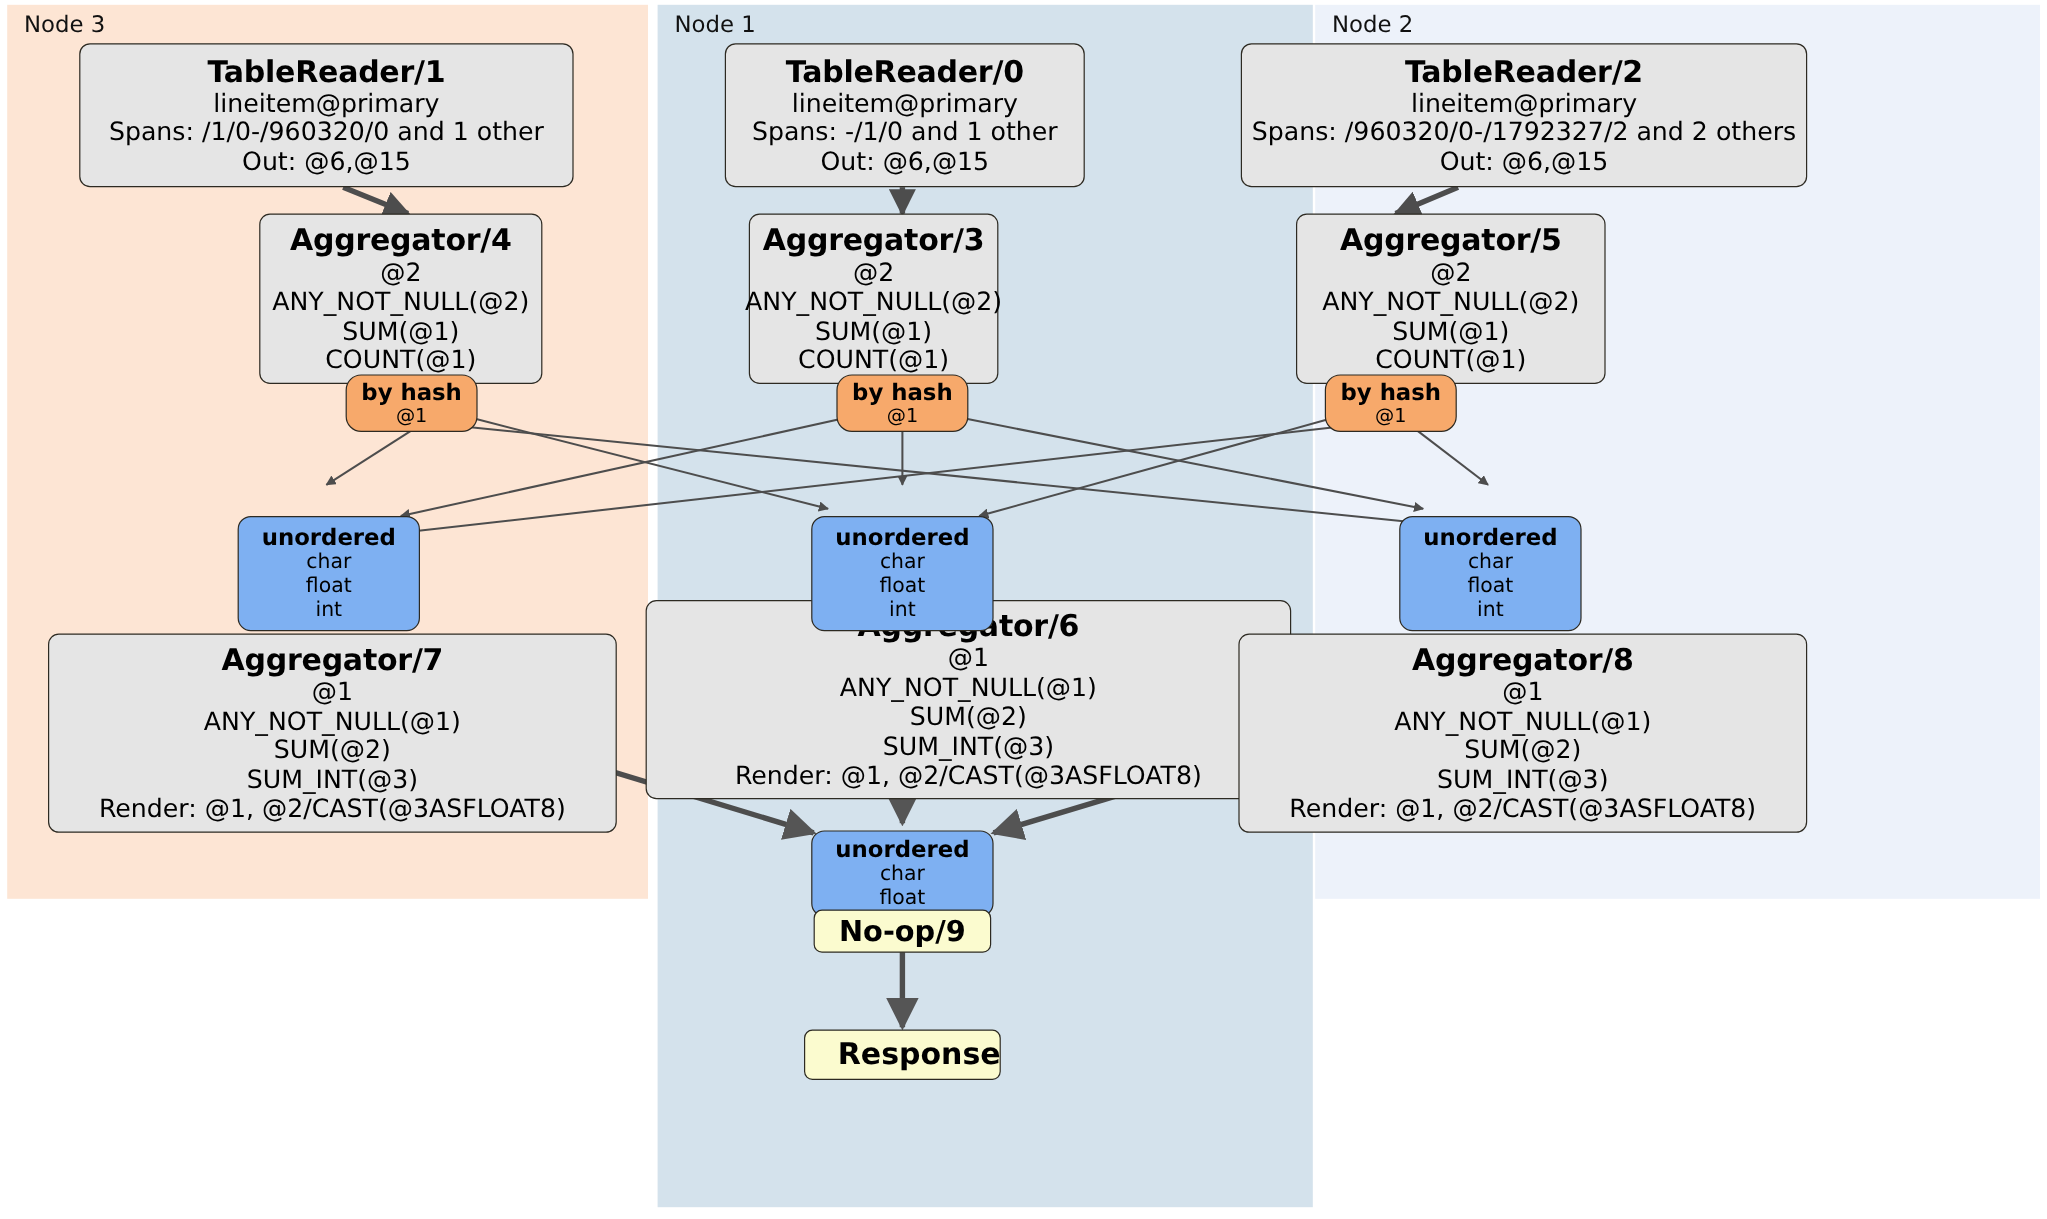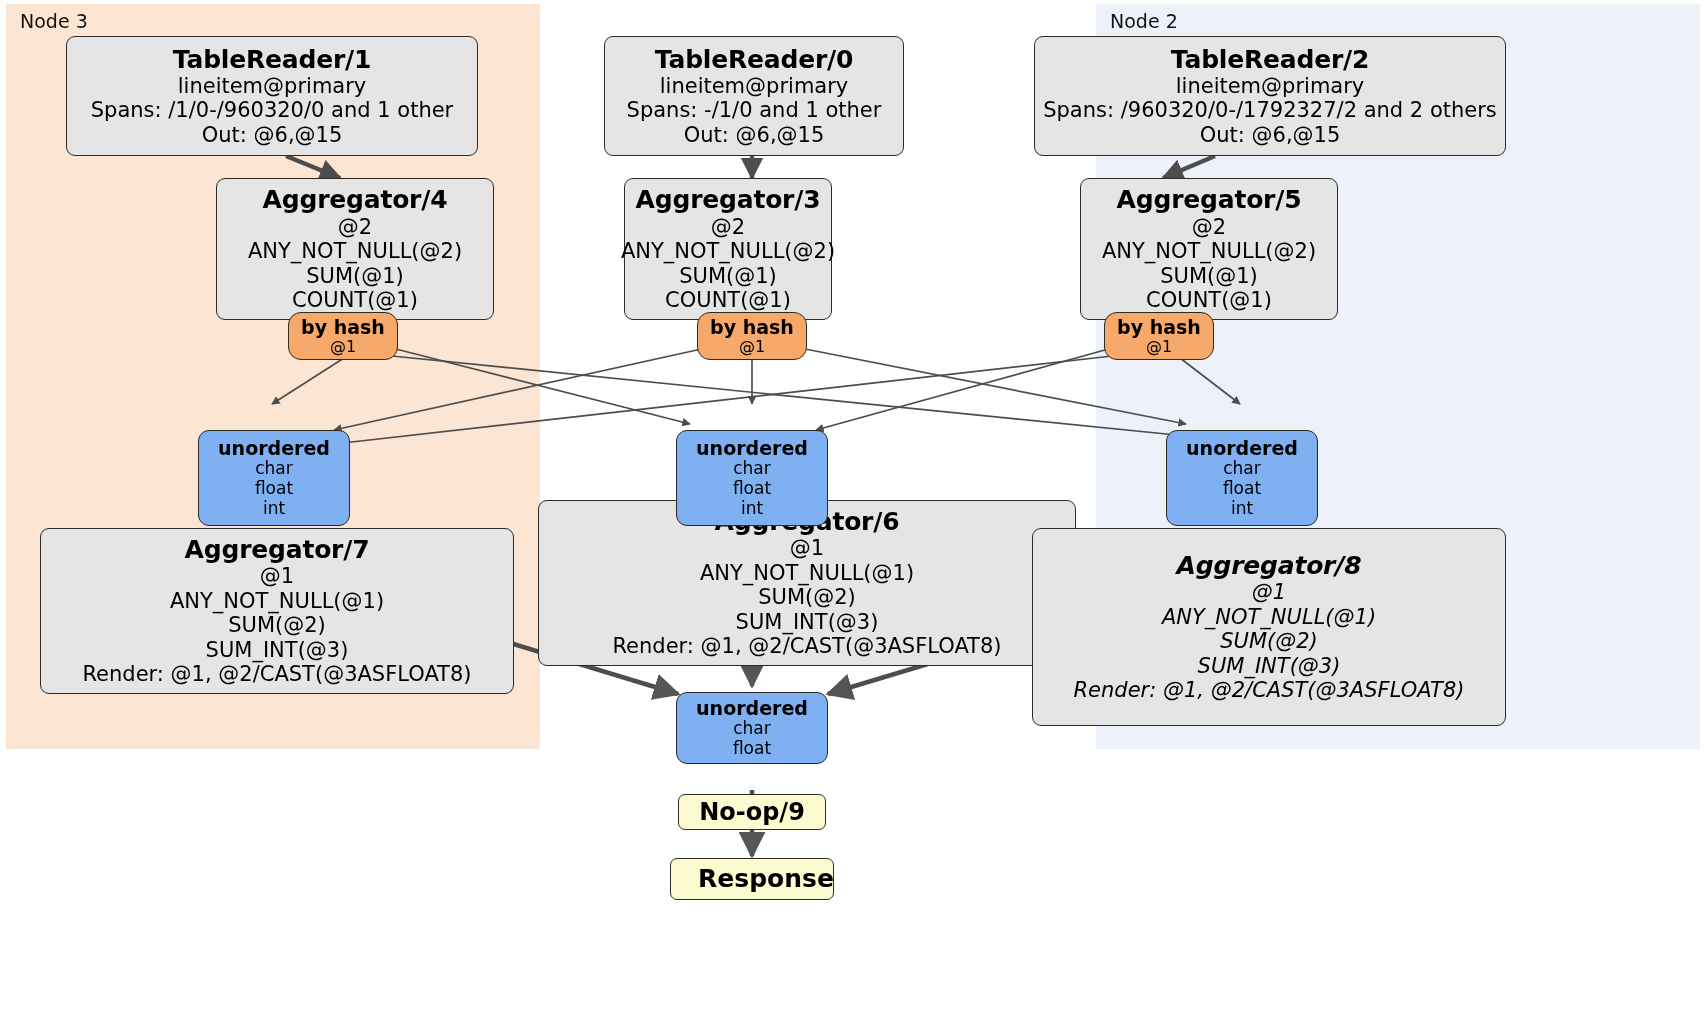--- a/index.html
+++ b/index.html
@@ -45,32 +45,35 @@
   .router .title{font-weight:bold;font-size:19px;}
   .router .ln{font-size:16px;}
 
   .receiver{
     background:#7eb0f2;border:1.6px solid #2d2a22;border-radius:11px;
     color:#000;z-index:5;
   }
   .receiver .title{font-weight:bold;font-size:19px;}
   .receiver .ln{font-size:17px;}
 
-  .noop{background:#fbfbcf;border:1.7px solid #2d2a22;border-radius:7px;z-index:7;margin-top:36px;}
+  .noop{background:#fbfbcf;border:1.7px solid #2d2a22;border-radius:7px;z-index:7;}
   .noop .title{font-weight:bold;font-size:24px;}
   .response{background:#fbfbcf;border:1.7px solid #2d2a22;border-radius:7px;padding-left:28px;}
   .response .title{font-weight:bold;font-size:25px;}
 </style>
 </head>
 <body>
 
 <div id="stage">
 
   <div class="cluster" id="cluster-node3">
     <div class="cluster-label">Node 3</div>
+  </div>
+  <div class="cluster" id="cluster-node1">
+    <div class="cluster-label">Node 1</div>
   </div>
   <div class="cluster" id="cluster-node2">
     <div class="cluster-label">Node 2</div>
   </div>
 
   <svg id="edges">
     <defs>
       <marker id="ah" viewBox="0 0 10 10" refX="9" refY="5" markerWidth="5" markerHeight="5" orient="auto-start-reverse">
         <path d="M 0 0 L 10 5 L 0 10 z" fill="#4d4d4d"></path>
       </marker>
@@ -123,21 +126,21 @@
     <div class="ln">Out: @6,@15</div>
   </div>
 
   <div class="node proc" style="left:1034px;top:36px;width:472px;height:120px;">
     <div class="title">TableReader/2</div>
     <div class="ln">lineitem@primary</div>
     <div class="ln">Spans: /960320/0-/1792327/2 and 2 others</div>
     <div class="ln">Out: @6,@15</div>
   </div>
 
-  <div class="node proc" style="left:216px;top:178px;width:278px;height:142px;">
+  <div class="node proc" style="left:216px;top:178px;width:236px;height:142px;">
     <div class="title">Aggregator/4</div>
     <div class="ln">@2</div>
     <div class="ln">ANY_NOT_NULL(@2)</div>
     <div class="ln">SUM(@1)</div>
     <div class="ln">COUNT(@1)</div>
   </div>
 
   <div class="node proc" style="left:624px;top:178px;width:208px;height:142px;">
     <div class="title">Aggregator/3</div>
     <div class="ln">@2</div>
@@ -201,21 +204,21 @@
 
   <div class="node proc" style="left:538px;top:500px;width:538px;height:166px;">
     <div class="title">Aggregator/6</div>
     <div class="ln">@1</div>
     <div class="ln">ANY_NOT_NULL(@1)</div>
     <div class="ln">SUM(@2)</div>
     <div class="ln">SUM_INT(@3)</div>
     <div class="ln">Render: @1, @2/CAST(@3ASFLOAT8)</div>
   </div>
 
-  <div class="node proc" style="left:1032px;top:528px;width:474px;height:198px;font-style:italic;">
+  <div class="node proc" style="left:1032px;top:528px;width:474px;height:166px;">
     <div class="title">Aggregator/8</div>
     <div class="ln">@1</div>
     <div class="ln">ANY_NOT_NULL(@1)</div>
     <div class="ln">SUM(@2)</div>
     <div class="ln">SUM_INT(@3)</div>
     <div class="ln">Render: @1, @2/CAST(@3ASFLOAT8)</div>
   </div>
 
   <div class="node receiver" style="left:676px;top:692px;width:152px;height:72px;">
     <div class="title">unordered</div>

